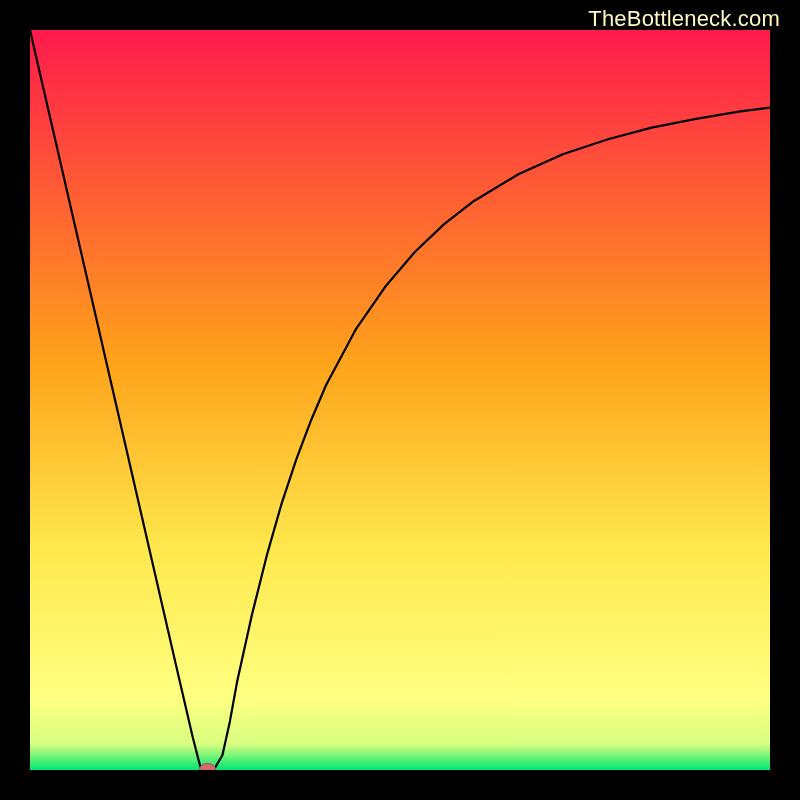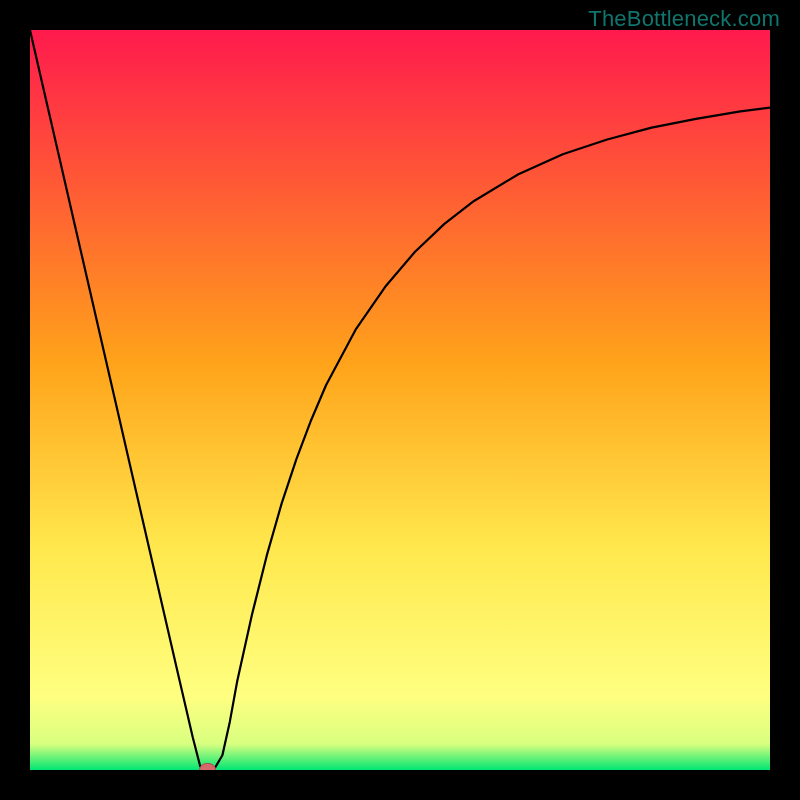--- a/index.html
+++ b/index.html
@@ -14,21 +14,21 @@
   .frame {
     position: relative;
     width: 800px;
     height: 800px;
     background: #000;
   }
   .watermark {
     position: absolute;
     top: 6px;
     right: 20px;
-    color: #0f766e;
+    color: #fef9c3;
     font-size: 22px;
     font-weight: 500;
     letter-spacing: 0.2px;
     z-index: 10;
     user-select: none;
   }
   .plot-wrap {
     position: absolute;
     left: 30px;
     top: 30px;

